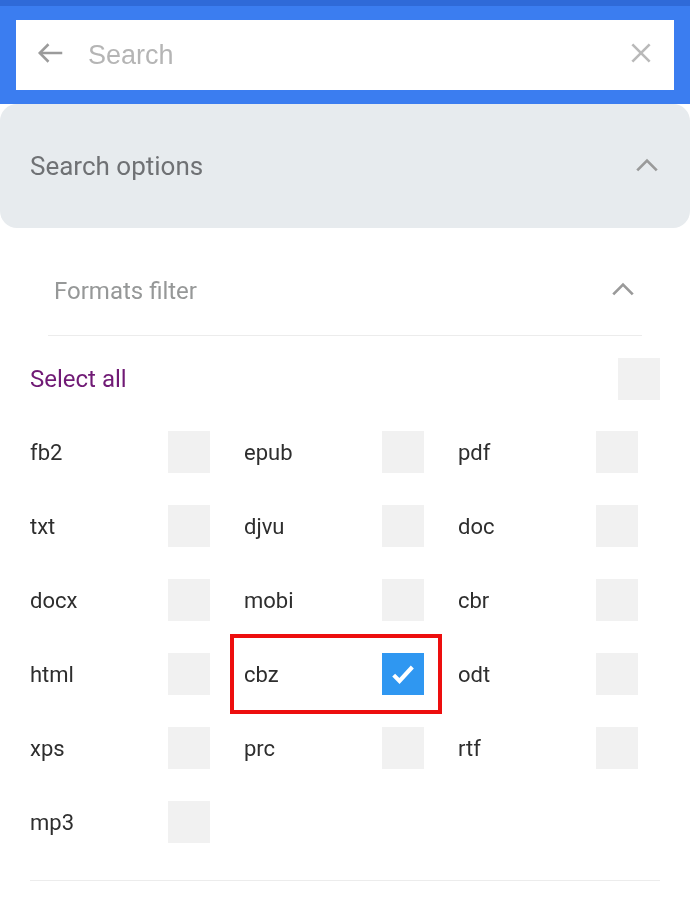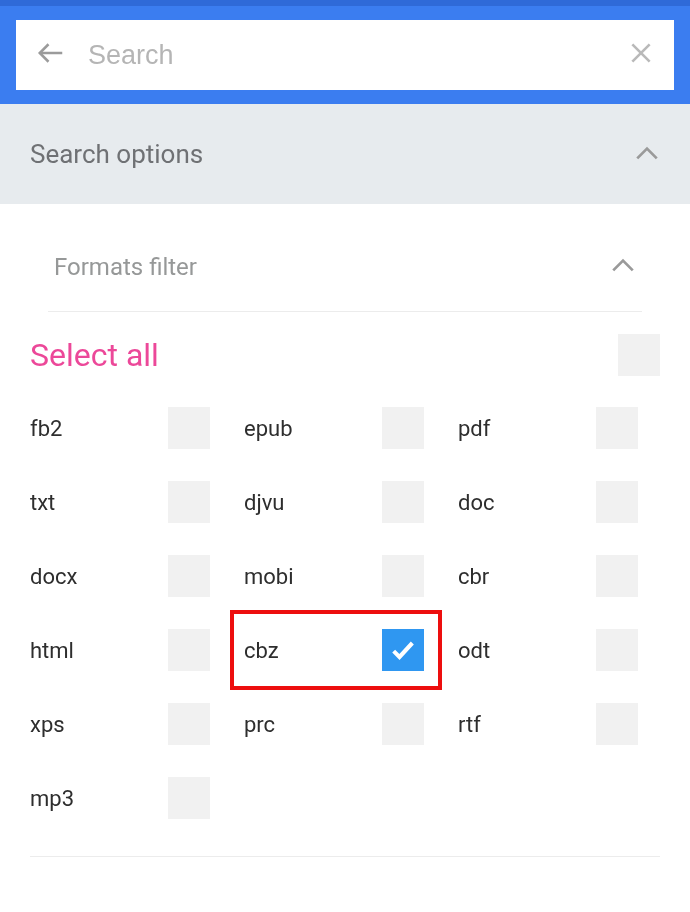--- a/index.html
+++ b/index.html
@@ -34,42 +34,43 @@
     .searchbox input::placeholder { color: #b5b5b5; font-weight: 400; }
     .searchbox .clear svg { width: 26px; height: 26px; stroke: #b9b9b9; fill: none; stroke-width: 2.4; }
     .section {
       display: flex;
       align-items: center;
       justify-content: space-between;
       padding: 0 30px;
     }
     .section-options {
       background: #e7ebee;
-      height: 100px;
+      height: 124px;
       font-size: 26px;
       color: #6f7174;
+      border-radius: 17px;
     }
     .section-formats {
       height: 90px;
       font-size: 24px;
       color: #969898;
       border-bottom: 1px solid #ececec;
       margin: 0 24px;
       padding: 0 6px;
     }
     .chev svg { width: 26px; height: 18px; stroke: #9a9a9a; fill: none; stroke-width: 2.5; }
 
     .formats-area { padding: 18px 24px 0 24px; }
     .select-all-row {
       display: flex;
       align-items: center;
       justify-content: space-between;
       padding: 22px 6px 30px 6px;
     }
-    .select-all-row .lbl { font-size: 32px; color: #ec4899; }
+    .select-all-row .lbl { font-size: 24px; color: #701a75; }
     .checkbox {
       width: 42px;
       height: 42px;
       background: #f1f1f1;
       display: inline-flex;
       align-items: center;
       justify-content: center;
       cursor: pointer;
     }
     .checkbox.checked { background: #2f97f1; }

